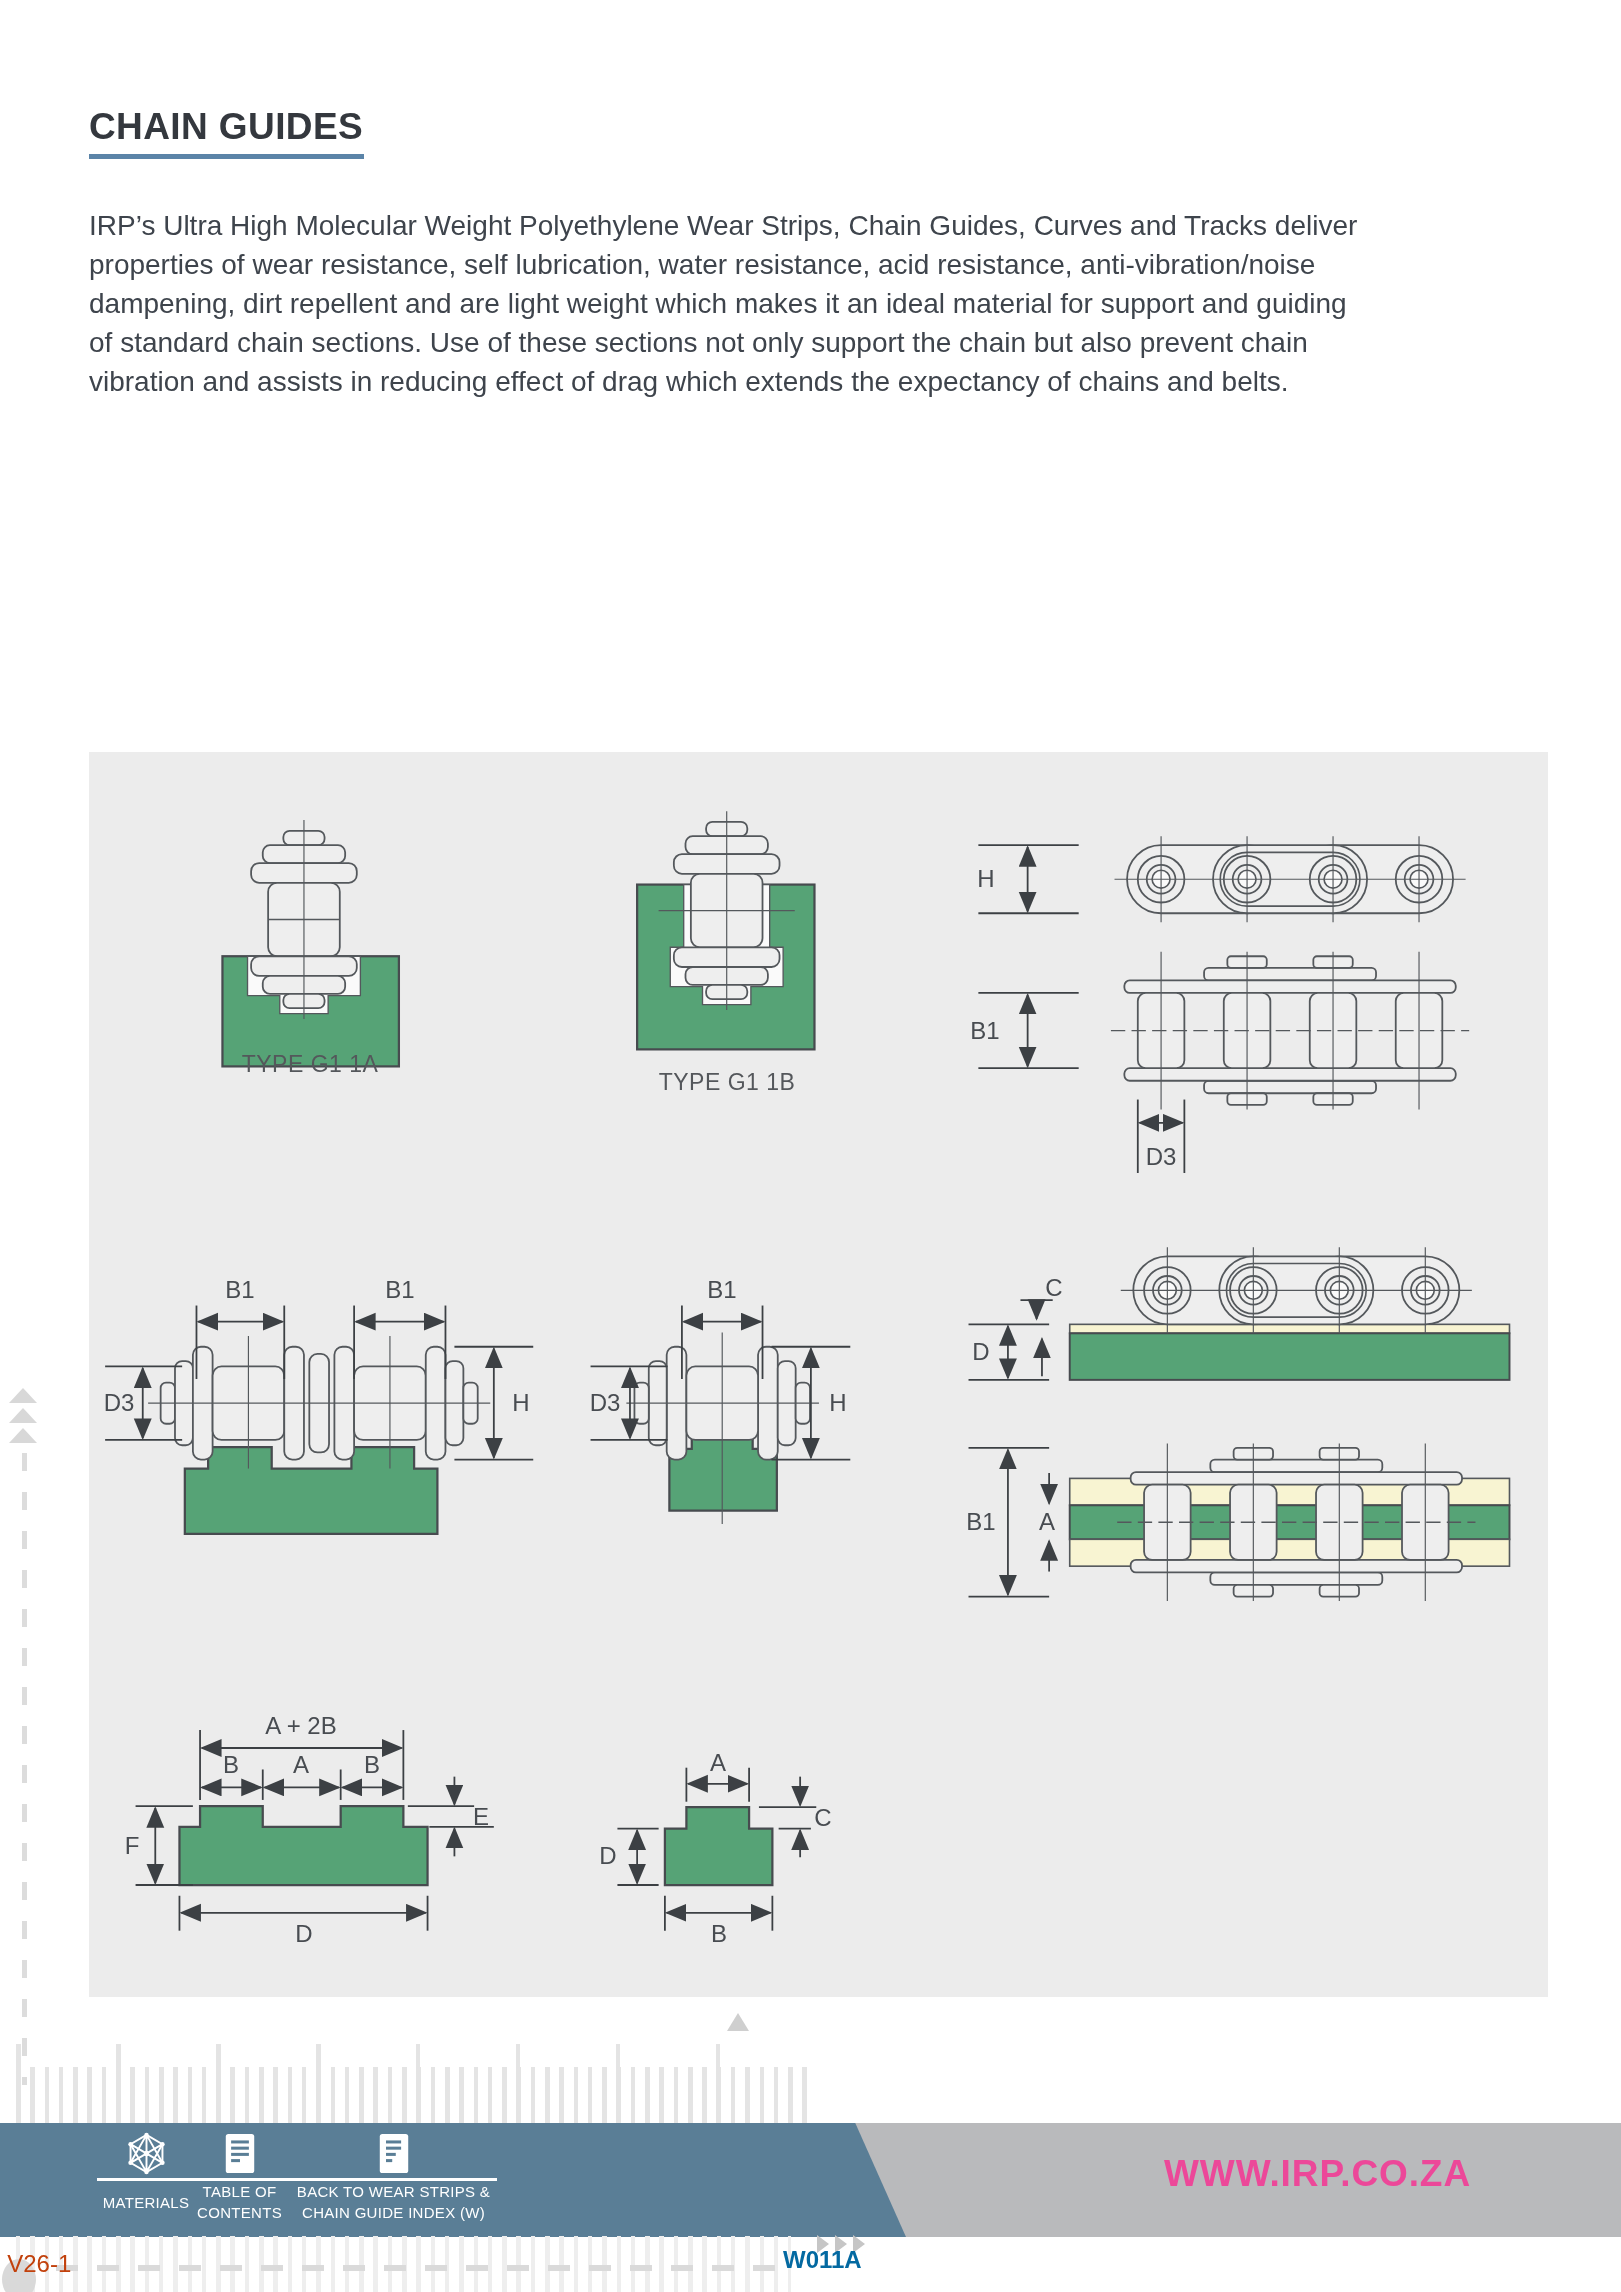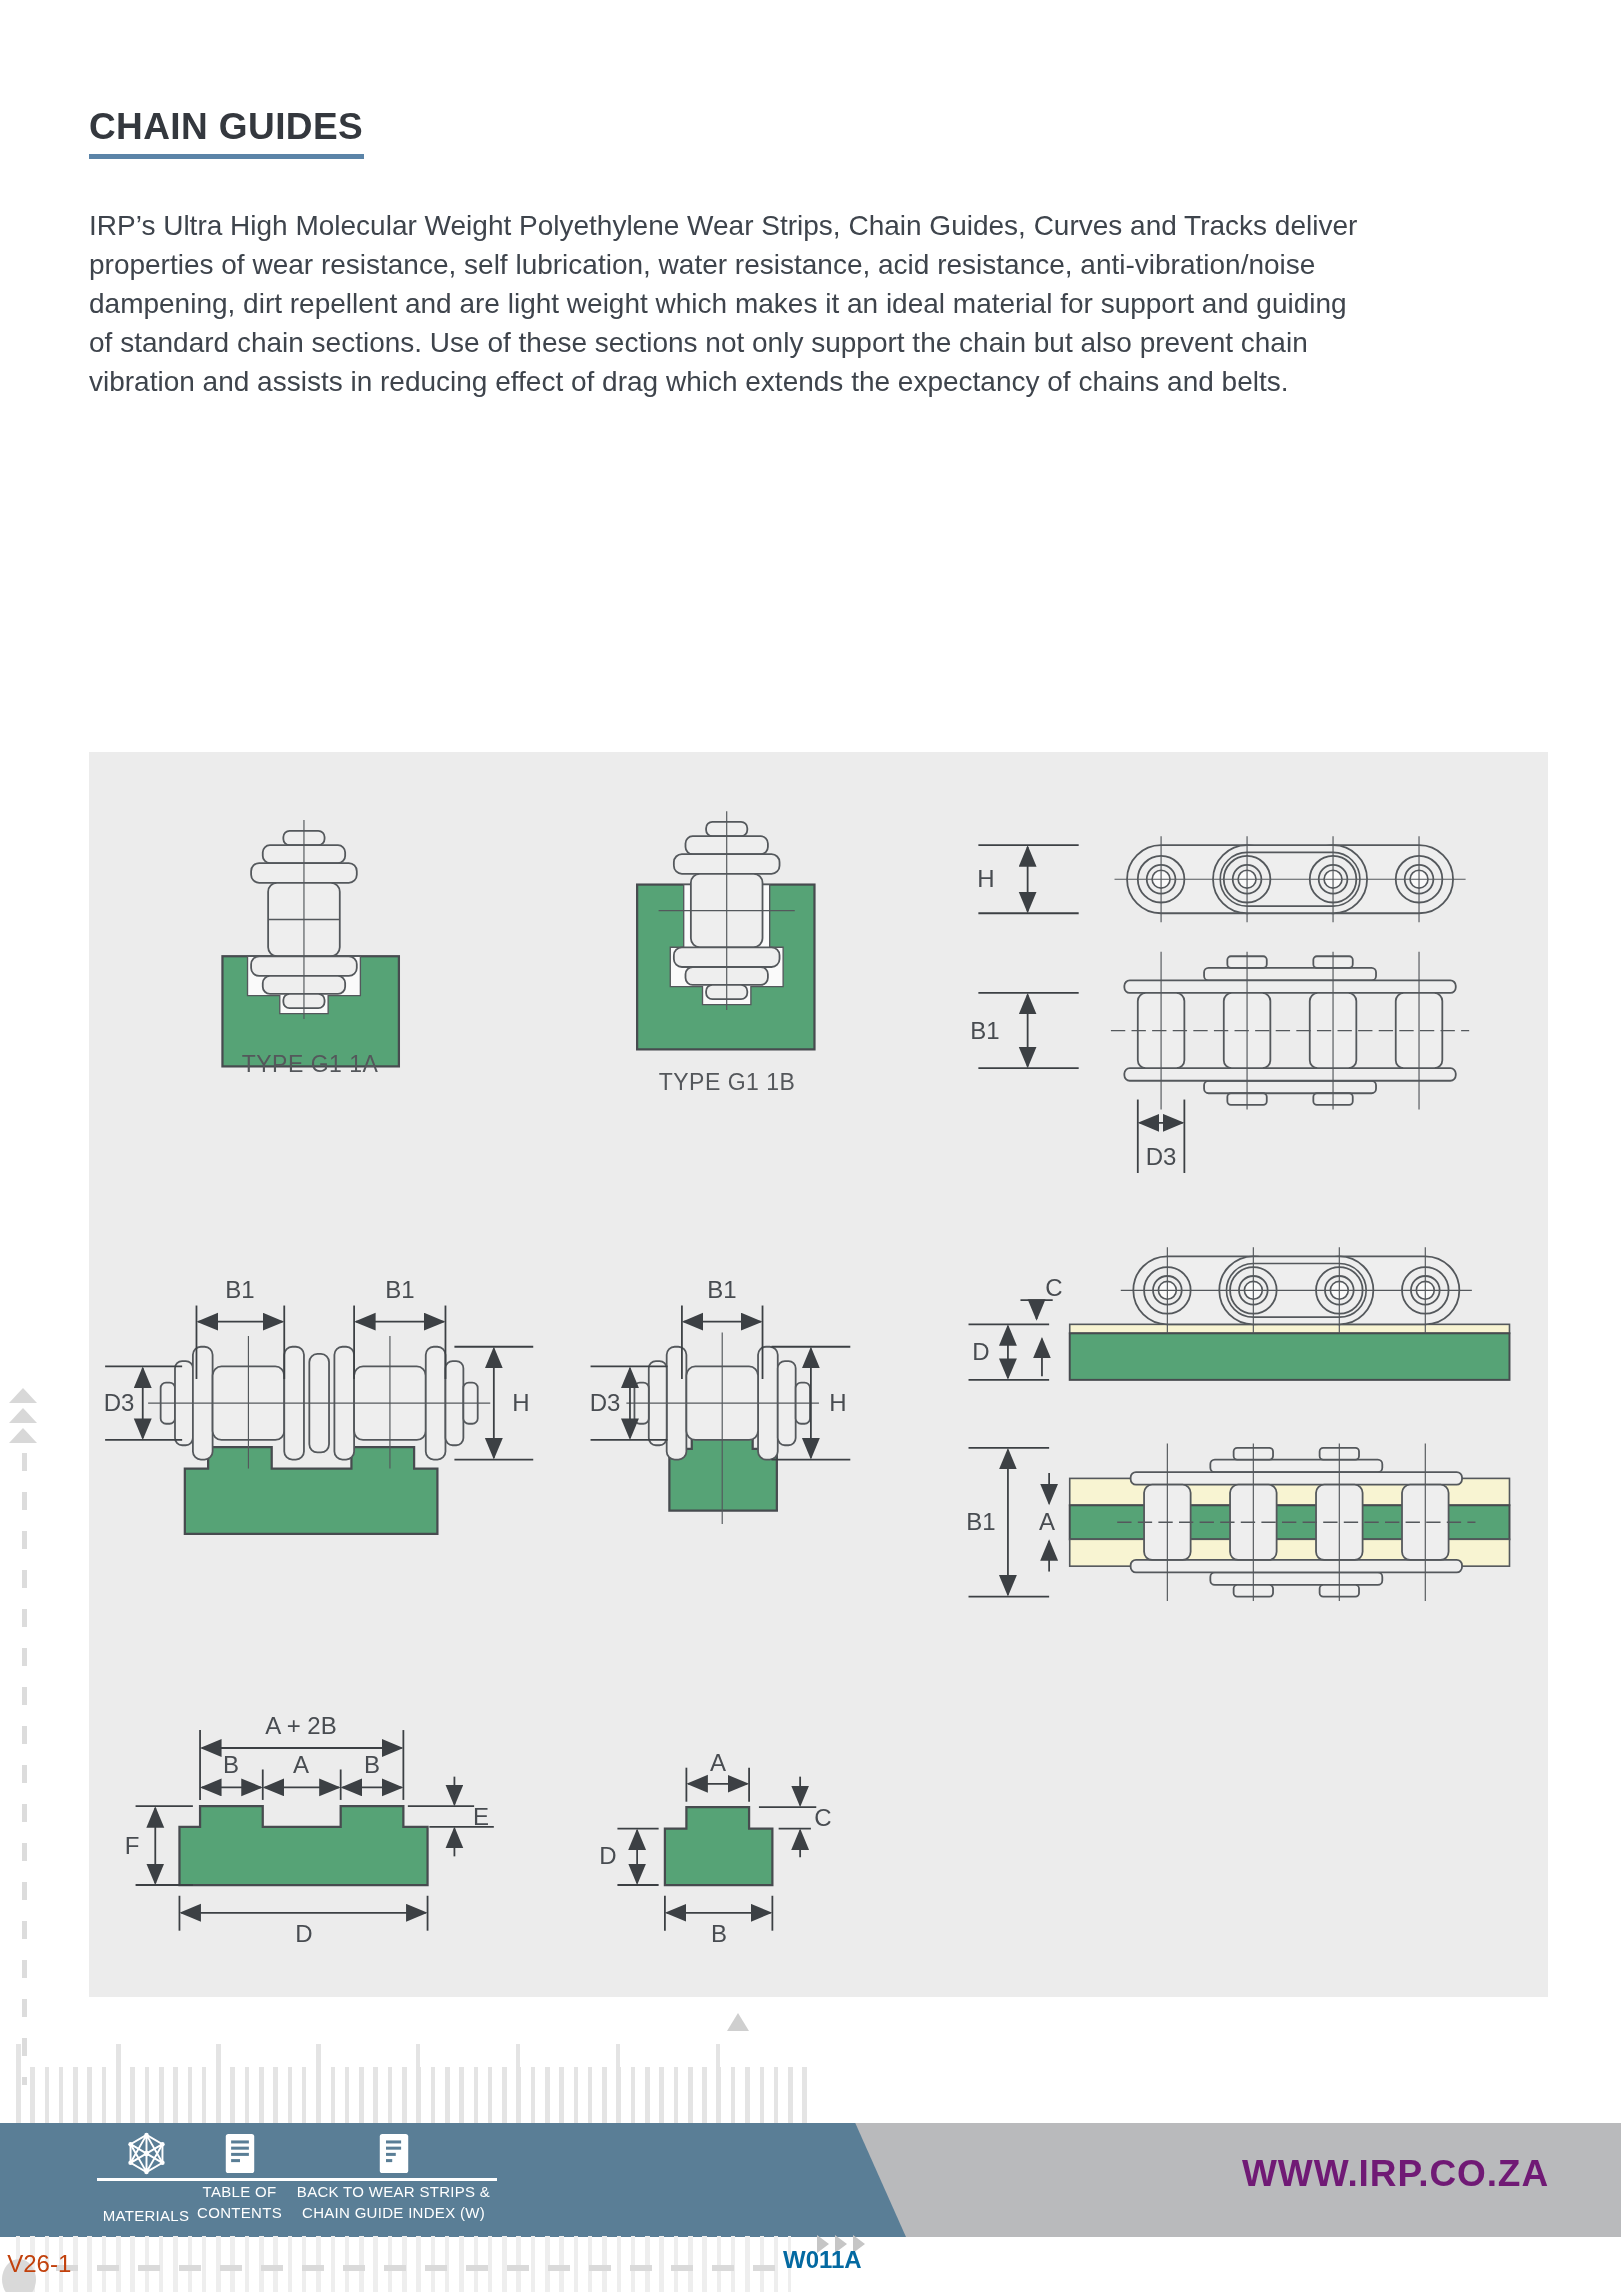--- a/index.html
+++ b/index.html
@@ -36,21 +36,21 @@
     background:repeating-linear-gradient(90deg,#eeeeee 0 4.5px,transparent 4.5px 14.3px);}
   #mini-tri{left:727px;top:2013px;width:0;height:0;border-left:11.6px solid transparent;border-right:11.6px solid transparent;border-bottom:18px solid #cfcfcf;}
   
   #footer-gray{left:0;top:2123px;width:1622px;height:114px;background:#b9babc;}
   #footer-blue{left:0;top:2123px;width:906px;height:114px;background:#5a7e96;
     clip-path:polygon(0 0,94.4% 0,100% 100%,0 100%);}
   #footer-sep{left:97px;top:2178px;width:400px;height:2.7px;background:#ffffff;}
   .nav-item{position:absolute;top:2128px;display:flex;flex-direction:column;align-items:center;cursor:pointer;}
   .nav-item .lbl{font-size:15px;color:#ffffff;letter-spacing:0.3px;line-height:20.6px;text-align:center;}
   .nav-icon{height:47px;display:flex;align-items:flex-end;justify-content:center;margin-bottom:7.2px;}
-  #website{left:1164px;top:2153px;width:385px;text-align:right;font-size:37px;font-weight:700;color:#701a75;letter-spacing:0.9px;}
+  #website{left:1164px;top:2153px;width:385px;text-align:left;font-size:37px;font-weight:700;color:#ec4899;letter-spacing:0.9px;}
   .chev{position:absolute;top:2235px;width:0;height:0;border-top:9px solid transparent;border-bottom:9px solid transparent;border-left:12.5px solid #c6c6c6;}
   #doc-ref{left:7.2px;top:2250px;font-size:24px;color:#c2410c;}
   #page-code{left:783px;top:2246px;font-size:24px;font-weight:700;color:#0369a1;}
   #dash-horiz{left:56px;top:2265px;width:720px;height:6.3px;
     background:repeating-linear-gradient(90deg,#dadada 0 21.5px,transparent 21.5px 41px);}
   #corner-ellipse{left:1.8px;top:2259px;width:34px;height:41px;border-radius:50%;background:#d9d9d9;}
 </style>
 </head>
 <body>
 
@@ -362,21 +362,21 @@
         <circle cx="22" cy="3" r="2.5"></circle>
           <circle cx="40" cy="13.5" r="2.5"></circle>
           <circle cx="40" cy="34.5" r="2.5"></circle>
         <circle cx="22" cy="45" r="2.5"></circle>
           <circle cx="4" cy="34.5" r="2.5"></circle>
           <circle cx="4" cy="13.5" r="2.5"></circle>
         <circle cx="22" cy="24" r="3"></circle>
       </g>
     </svg>
   </span>
-  <span class="lbl" style="margin-top:24px">MATERIALS</span>
+  <span class="lbl" style="margin-top:11px">MATERIALS</span>
   <span class="lbl"></span>
 </div>
 
 <div class="nav-item" style="left:184px;width:111px">
   <span class="nav-icon">
     <svg width="32" height="43" viewBox="0 0 36 48">
       <rect x="2" y="2" width="32" height="44" rx="3" fill="#ffffff"></rect>
       <g stroke="#5a7e96" stroke-width="3.4">
         <line x1="8" y1="11" x2="28" y2="11"></line>
           <line x1="8" y1="18" x2="28" y2="18"></line>

